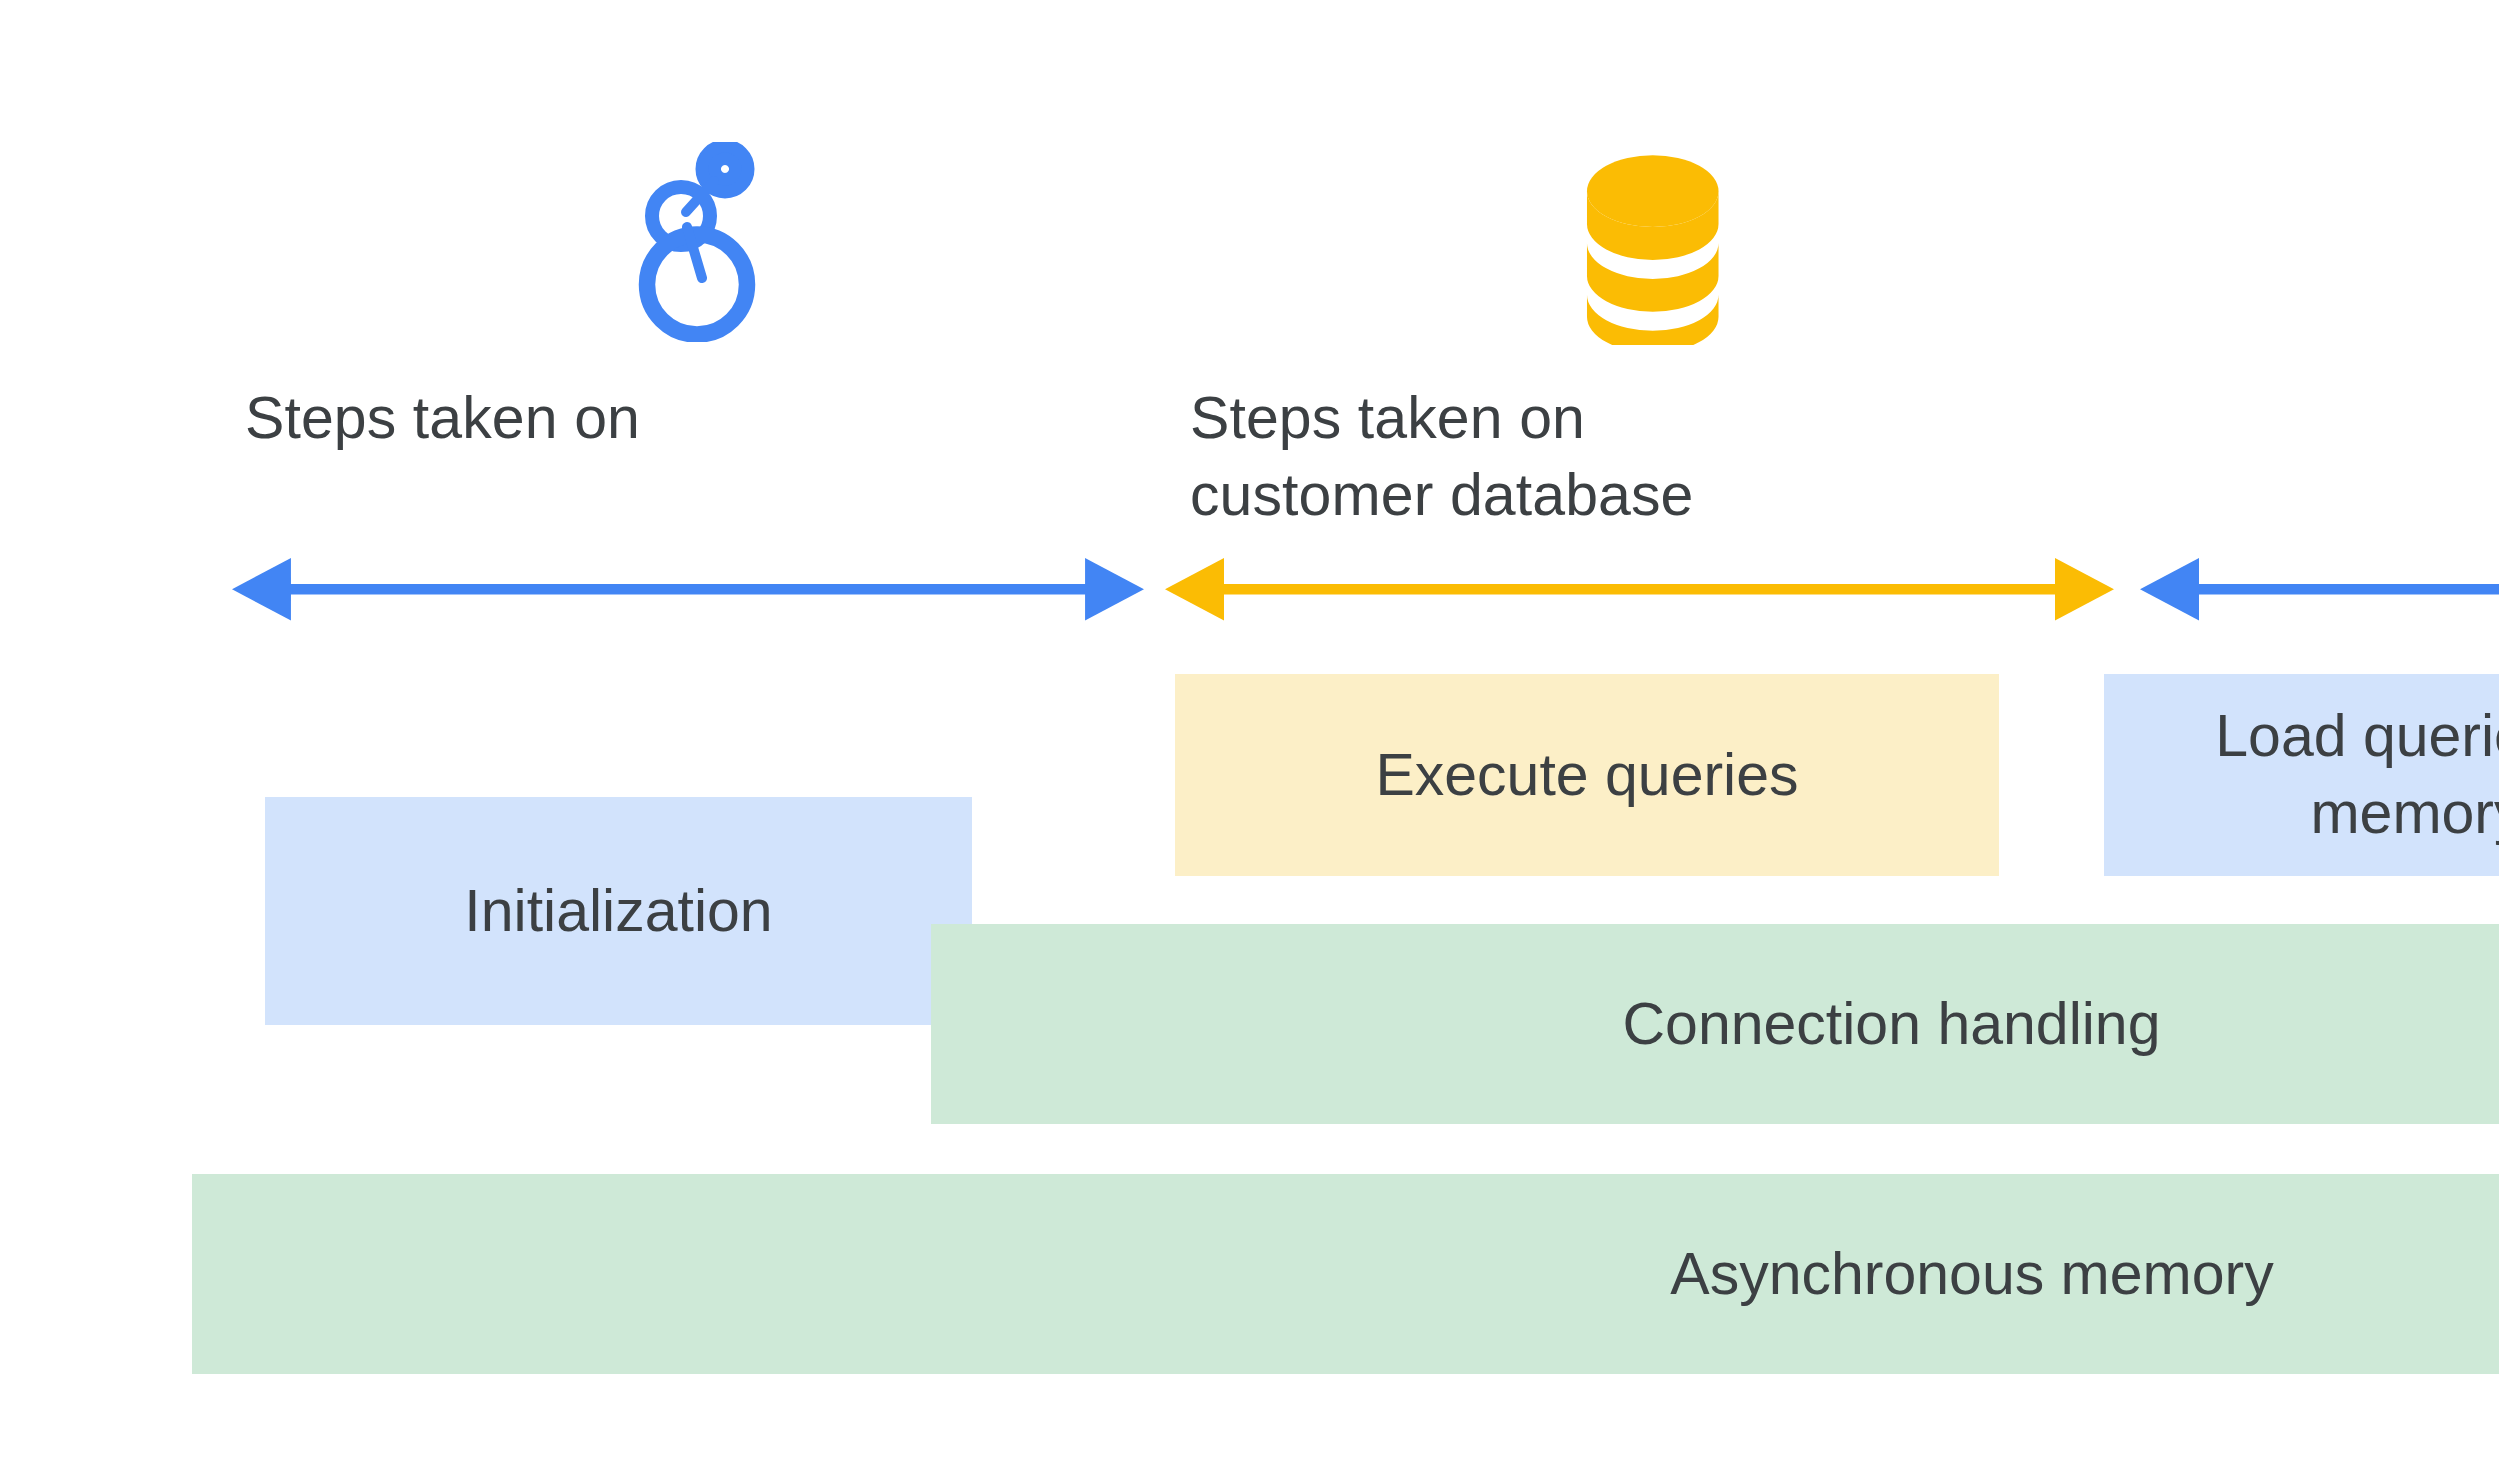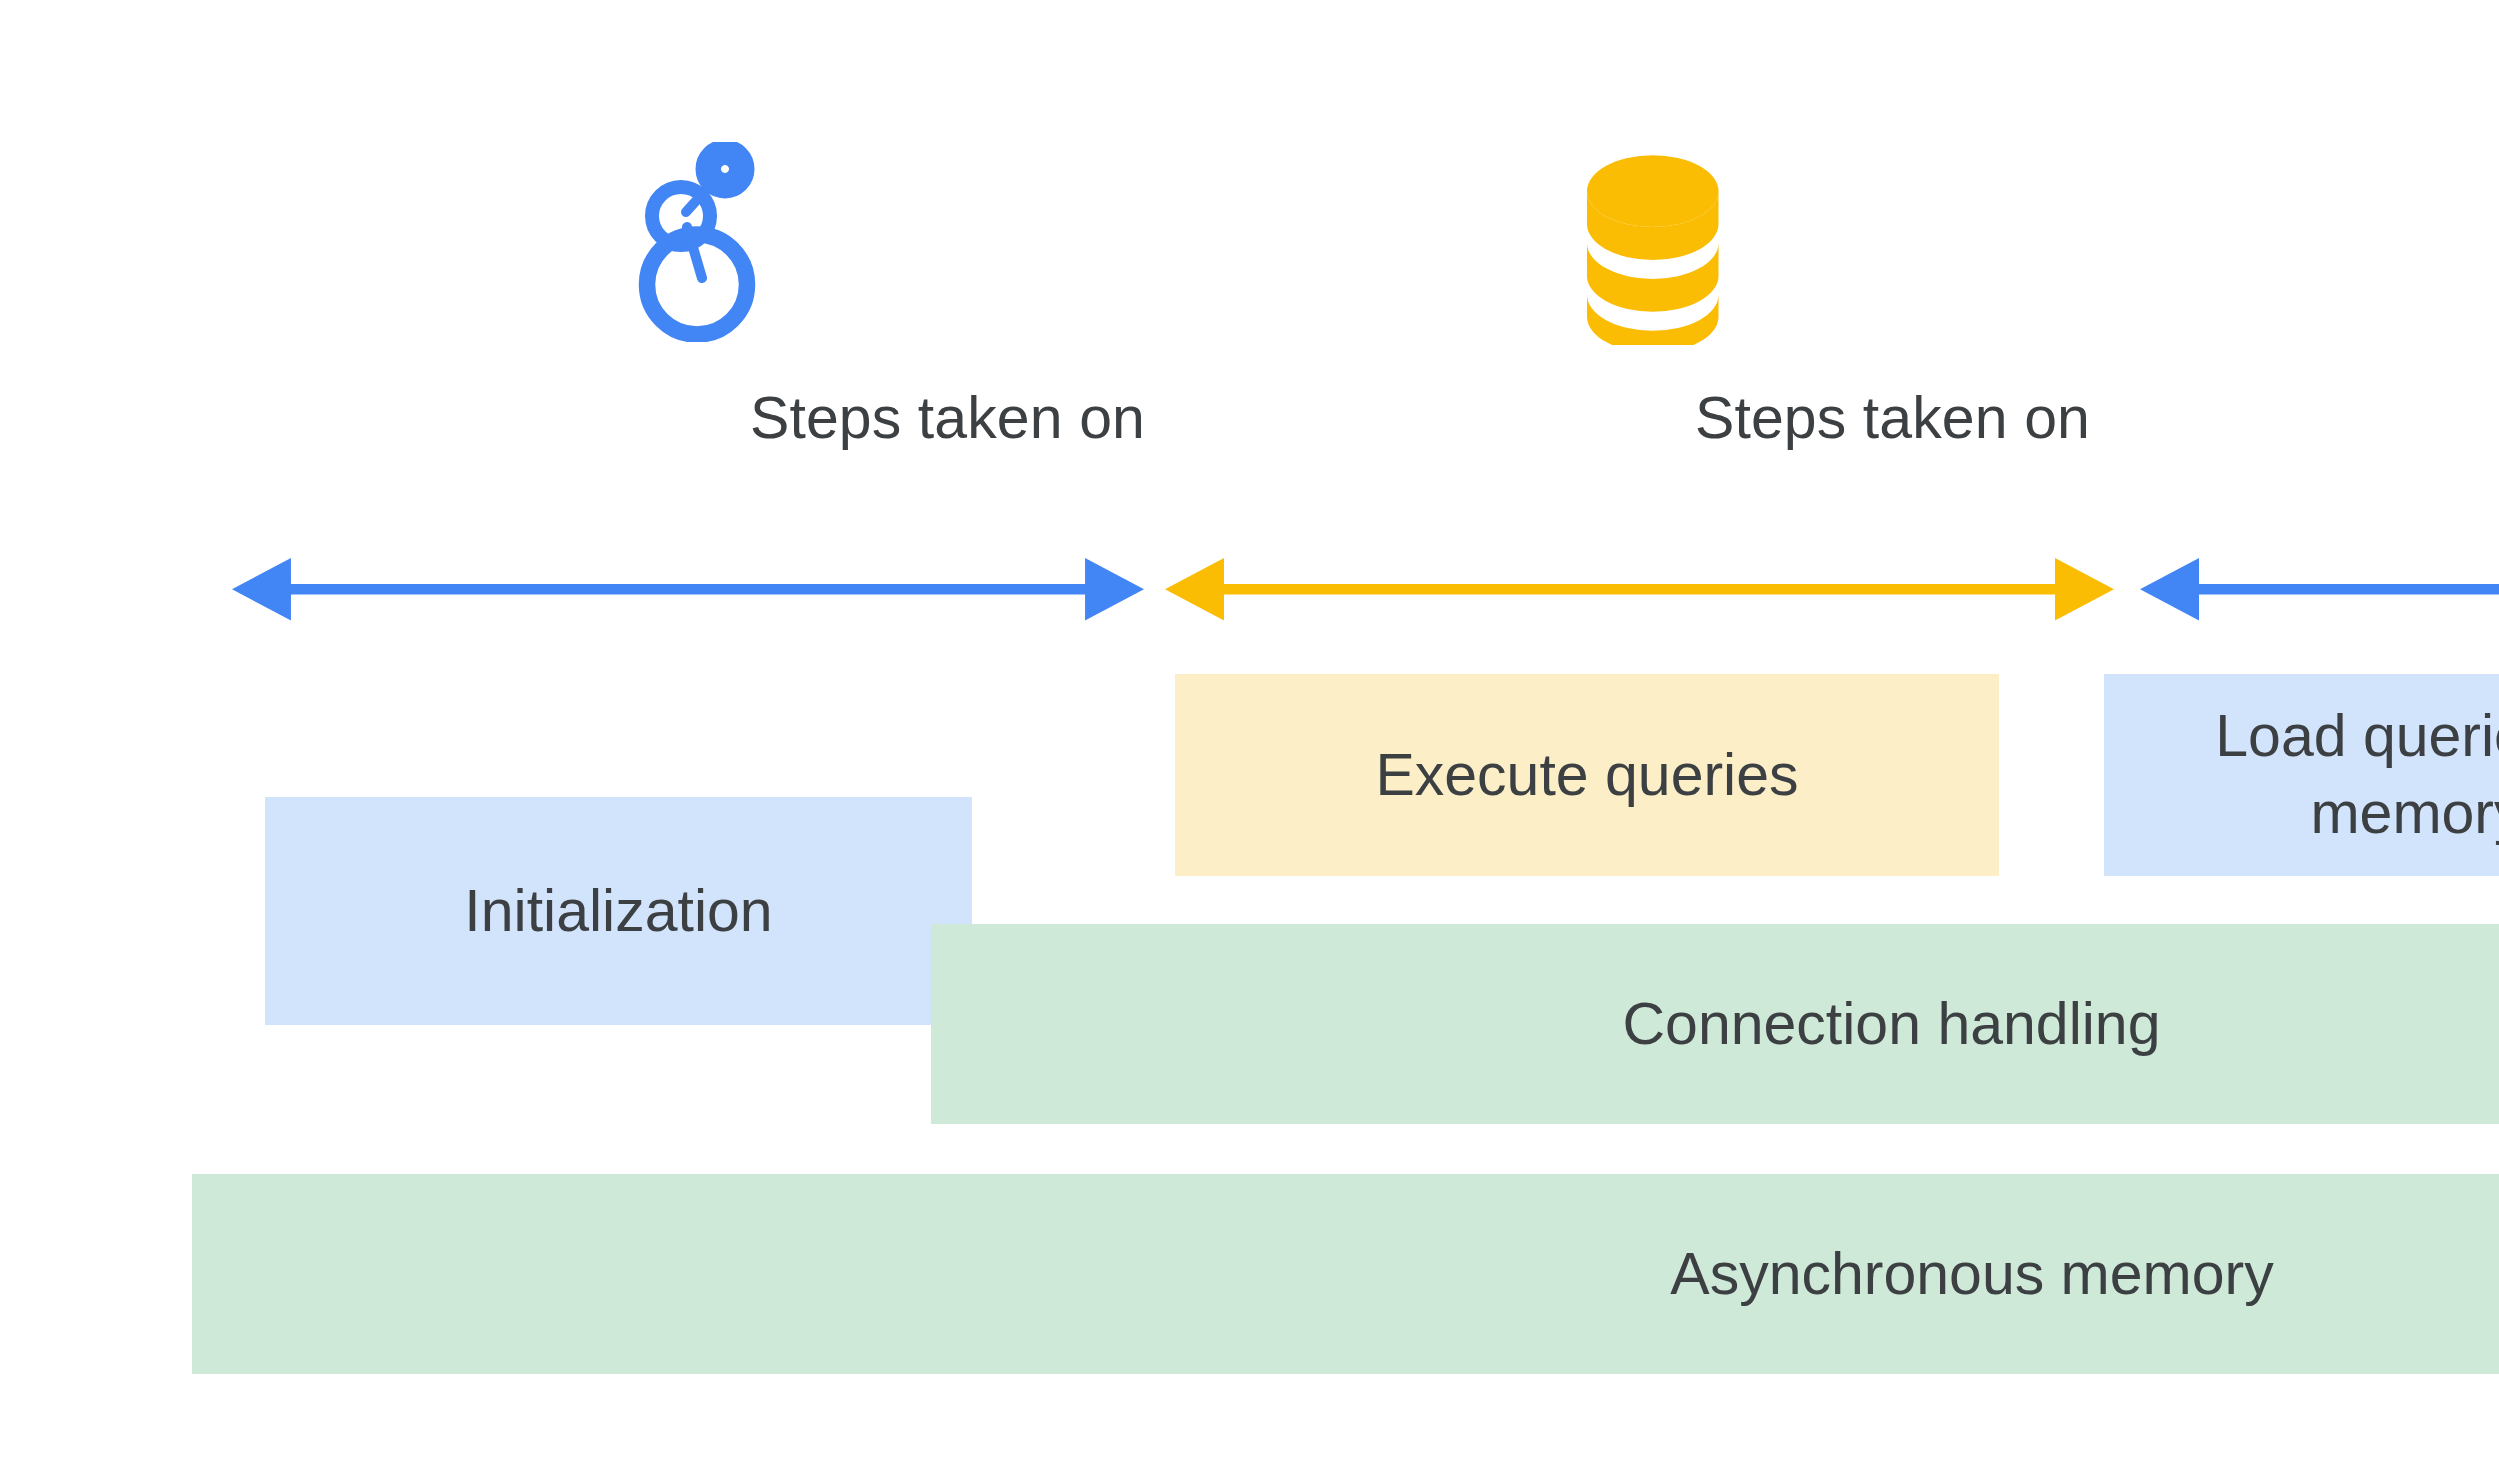--- a/index.html
+++ b/index.html
@@ -14,21 +14,21 @@
   
   .icon-wrap{position:absolute;}
   .icon-wrap svg{display:block;}
 
   
   .zone-label{
     position:absolute;
     color:#3c4043;
     font-size:59px;
     line-height:1.30;
-    text-align:right;
+    text-align:left;
     letter-spacing:0.1px;
     white-space:nowrap;
   }
   .zone-label .ln{display:block;}
 
   
   .arrow{position:absolute;height:80px;}
   .arrow svg{display:block;}
 
   
@@ -77,20 +77,21 @@
       </g>
     </svg>
   </div>
 
   <div class="zone-label" style="left:245px;top:380px;width:900px;">
     <span class="ln">Steps taken on</span>
   </div>
 
   <div class="zone-label" style="left:1190px;top:380px;width:900px;">
     <span class="ln">Steps taken on</span>
+    <span class="ln">customer database</span>
   </div>
 
   <div class="arrow" style="left:232px;top:549px;width:912px;">
     <svg width="912" height="80" viewBox="0 0 1825 160" aria-hidden="true">
       <rect x="110" y="70" width="1605" height="21" fill="#4285f4"></rect>
       <polygon points="0,80.5 118,18 118,143" fill="#4285f4"></polygon>
       <polygon points="1825,80.5 1707,18 1707,143" fill="#4285f4"></polygon>
     </svg>
   </div>
 

